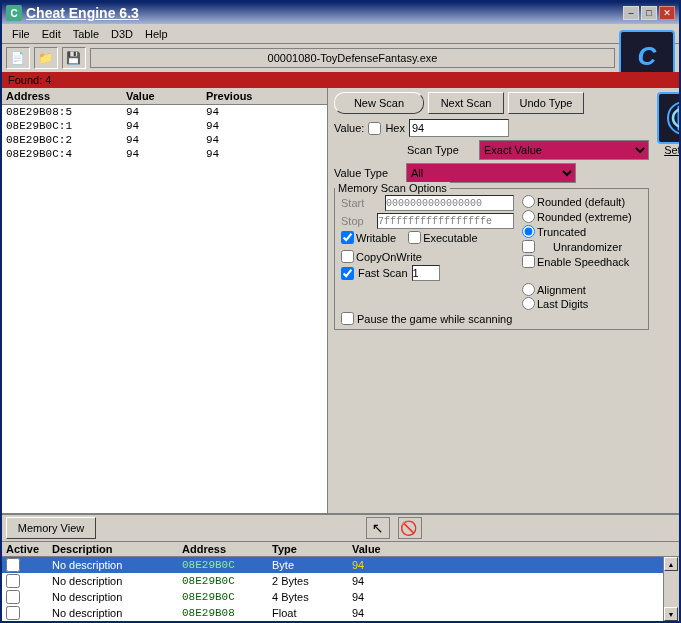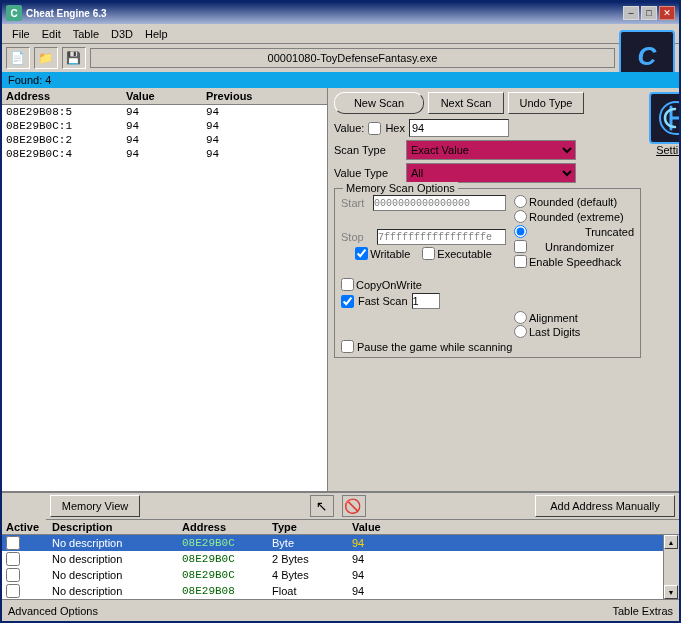--- a/index.html
+++ b/index.html
@@ -34,22 +34,23 @@
       background: #4a8;
       border-radius: 2px;
       display: flex;
       align-items: center;
       justify-content: center;
       font-size: 10px;
       font-weight: bold;
       color: white;
     }
     .title-text {
-      font-size: 10px;
+      font-size: 14px;
       font-weight: bold;
+      text-decoration: underline;
     }
     .title-controls {
       display: flex;
       gap: 2px;
     }
     .title-btn {
       width: 16px;
       height: 14px;
       border: 1px solid rgba(255,255,255,0.4);
       background: #c0c0c0;
@@ -198,21 +199,21 @@
   </div>
 
   <div class="address-bar">
     <div class="toolbar-btn">📄</div>
     <div class="toolbar-btn">📁</div>
     <div class="toolbar-btn">💾</div>
     <input class="address-input" type="text" readonly="" value="00001080-ToyDefenseFantasy.exe" style="">
     <div style="width:56px;height:52px;background:#1a1a2e;border:2px solid #4af;border-radius:4px;display:flex;align-items:center;justify-content:center;color:#4af;font-size:26px;font-style:italic;font-weight:bold;margin-left:auto;margin-top:-4px;">C</div>
   </div>
 
-  <div style="display:flex;align-items:center;padding:1px 6px;background:#0ea5e9;height:16px;">
+  <div style="display:flex;align-items:center;padding:1px 6px;background:#b91c1c;height:16px;">
     <span style="font-size:11px;">Found: 4</span>
   </div>
 
   <div style="display:flex;flex:1;overflow:hidden;">
 
     <div style="width:326px;border-right:1px solid #808080;display:flex;flex-direction:column;overflow:hidden;">
       <div style="display:flex;padding:2px 4px;background:#d4d0c8;border-bottom:1px solid #808080;">
         <span style="width:120px;font-weight:bold;font-size:11px;">Address</span>
         <span style="width:80px;font-weight:bold;font-size:11px;">Value</span>
         <span style="width:80px;font-weight:bold;font-size:11px;">Previous</span>
@@ -251,21 +252,21 @@
             <button class="btn" style="width:76px;">Undo Type</button>
           </div>
 
           <div style="display:flex;align-items:center;gap:4px;margin-top:2px;">
             <span style="font-size:11px;">Value:</span>
             <input type="checkbox" style="">
             <span style="font-size:11px;">Hex</span>
             <input type="text" class="value-input" style="width: 100px;" value="94">
           </div>
 
-          <div style="display:flex;align-items:center;gap:4px;">
+          <div style="display:flex;align-items:center;gap:4px;justify-content:flex-end;">
             <span style="font-size:11px;width:68px;">Scan Type</span>
             <select class="dropdown" style="width:170px;">
               <option>Exact Value</option>
               <option>Bigger than...</option>
               <option>Smaller than...</option>
               <option>Value between...</option>
               <option>Unknown initial value</option>
             </select>
           </div>
 
@@ -276,34 +277,34 @@
               <option>Byte</option>
               <option>2 Bytes</option>
               <option>4 Bytes</option>
               <option>Float</option>
               <option>Double</option>
               <option>Text</option>
             </select>
           </div>
 
           <div style="border:1px solid #808080;padding:6px 6px 4px 6px;position:relative;margin-top:2px;">
-            <span style="position:absolute;top:-7px;left:8px;background:#d4d0c8;padding:0 3px;font-size:11px;">Memory Scan Options</span>
+            <span style="position:absolute;top:-7px;left:0;background:#d4d0c8;padding:0 3px;font-size:11px;">Memory Scan Options</span>
 
             <div style="display:flex;gap:8px;">
 
               <div style="flex:1;">
-                <div style="display:flex;align-items:center;gap:0;margin-bottom:18px;">
+                <div style="display:flex;align-items:center;gap:12px;margin-bottom:2px;">
                   <span style="font-size:11px;width:32px;color:#808080;">Start</span>
                   <input type="text" style="flex: 1 1 0%; height: 16px; border: 1px inset rgb(128, 128, 128); background: white; font-size: 10px; font-family: &quot;Courier New&quot;, monospace;" disabled="" value="0000000000000000">
                 </div>
                 <div style="display:flex;align-items:center;gap:4px;margin-bottom:2px;">
                   <span style="font-size:11px;width:32px;color:#808080;">Stop</span>
                   <input type="text" style="flex: 1 1 0%; height: 16px; border: 1px inset rgb(128, 128, 128); background: white; font-size: 10px; font-family: &quot;Courier New&quot;, monospace;" disabled="" value="7fffffffffffffffffe">
                 </div>
-                <div style="display:flex;gap:12px;margin-bottom:18px;justify-content:center;">
+                <div style="display:flex;gap:12px;margin-bottom:6px;">
                   <label style="font-size:11px;display:flex;align-items:center;gap:2px;">
                     <input type="checkbox" checked="" style="">
                     <span>Writable</span>
                   </label>
                   <label style="font-size:11px;display:flex;align-items:center;gap:2px;">
                     <input type="checkbox" style="">
                     <span>Executable</span>
                   </label>
                 </div>
                 <div style="margin-bottom:2px;">
@@ -321,21 +322,21 @@
 
               <div style="display:flex;flex-direction:column;gap:2px;min-width:120px;">
                 <label style="font-size:11px;display:flex;align-items:center;gap:2px;">
                   <input type="radio" name="float_opt" style="">
                   <span>Rounded (default)</span>
                 </label>
                 <label style="font-size:11px;display:flex;align-items:center;gap:2px;">
                   <input type="radio" name="float_opt" style="">
                   <span>Rounded (extreme)</span>
                 </label>
-                <label style="font-size:11px;display:flex;align-items:center;gap:18px;justify-content:space-between;">
+                <label style="font-size:11px;display:flex;align-items:center;gap:2px;">
                   <input type="radio" name="float_opt" checked="" style="">
                   <span>Truncated</span>
                 </label>
                 <label style="font-size:11px;display:flex;align-items:center;gap:18px;">
                   <input type="checkbox" style="">
                   <span>Unrandomizer</span>
                 </label>
                 <label style="font-size:11px;display:flex;align-items:center;gap:2px;">
                   <input type="checkbox" style="">
                   <span>Enable Speedhack</span>
@@ -373,27 +374,26 @@
             </svg>
           </div>
           <span style="font-size:11px;cursor:pointer;text-decoration:underline;">Settings</span>
         </div>
       </div>
     </div>
   </div>
 
   <div style="border-top:2px solid #808080;display:flex;flex-direction:column;">
 
-    <div style="display:flex;align-items:center;padding:2px 4px;background:#d4d0c8;gap:16px;border-bottom:1px solid #808080;margin-left:44px;">
+    <div style="display:flex;align-items:center;padding:2px 4px;background:#d4d0c8;gap:16px;border-bottom:1px solid #808080;">
       <button class="btn" style="width:90px;">Memory View</button>
       <div style="flex:1;display:flex;align-items:center;justify-content:center;gap:8px;">
         <div style="width:24px;height:22px;background:#d4d0c8;border:1px solid #808080;display:flex;align-items:center;justify-content:center;cursor:pointer;font-size:14px;">↖</div>
         <div style="width:24px;height:22px;background:#d4d0c8;border:1px solid #808080;display:flex;align-items:center;justify-content:center;cursor:pointer;font-size:14px;color:#c00;">🚫</div>
       </div>
-      <button class="btn" style="width:140px;margin-left:auto;">Add Address Manually</button>
     </div>
 
     <div style="display:flex;flex-direction:column;flex:1;overflow:hidden;">
 
       <div style="display:flex;padding:1px 4px;background:#d4d0c8;border-bottom:1px solid #808080;">
         <span style="width:46px;font-weight:bold;font-size:11px;">Active</span>
         <span style="width:130px;font-weight:bold;font-size:11px;">Description</span>
         <span style="width:90px;font-weight:bold;font-size:11px;">Address</span>
         <span style="width:80px;font-weight:bold;font-size:11px;">Type</span>
         <span style="width:100px;font-weight:bold;font-size:11px;">Value</span>
@@ -445,18 +445,14 @@
 
         <div style="width:16px;background:#d4d0c8;border-left:1px solid #808080;display:flex;flex-direction:column;">
           <div style="width:14px;height:14px;background:#d4d0c8;border:1px solid;border-top-color:#fff;border-left-color:#fff;border-right-color:#404040;border-bottom-color:#404040;display:flex;align-items:center;justify-content:center;font-size:7px;cursor:pointer;">▲</div>
           <div style="flex:1;"></div>
           <div style="width:14px;height:14px;background:#d4d0c8;border:1px solid;border-top-color:#fff;border-left-color:#fff;border-right-color:#404040;border-bottom-color:#404040;display:flex;align-items:center;justify-content:center;font-size:7px;cursor:pointer;">▼</div>
         </div>
       </div>
     </div>
   </div>
 
-  <div class="status-bar">
-    <span class="status-label">Advanced Options</span>
-    <span class="status-label">Table Extras</span>
-  </div>
 
 </div>
 
 </body></html>

